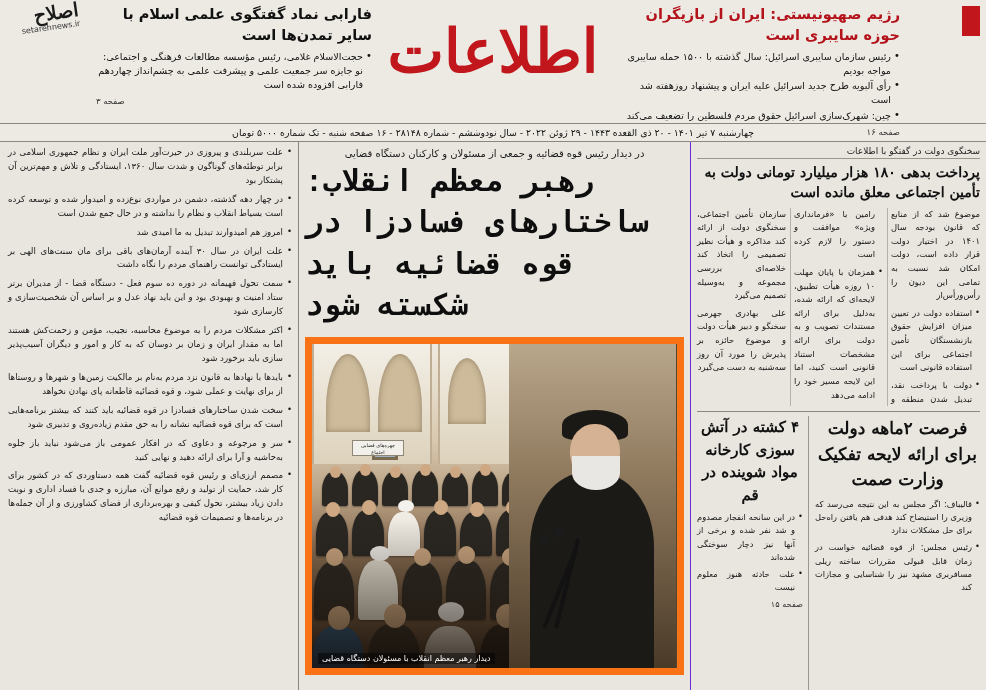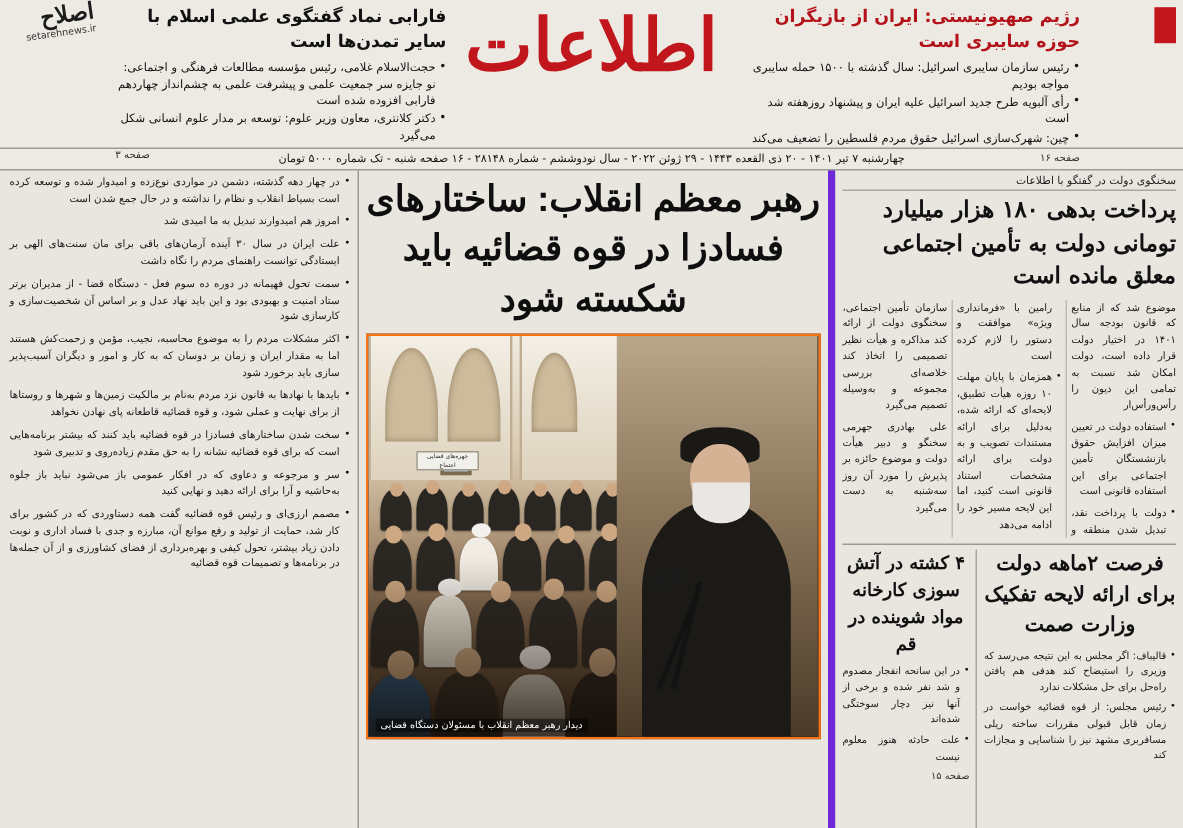--- a/index.html
+++ b/index.html
@@ -23,21 +23,21 @@
   .masthead {
     position: relative;
     height: 124px;
     background: #eceae3;
     border-bottom: 1px solid #8a8780;
   }
   .logo-title {
     position: absolute;
     left: 50%;
     transform: translateX(-50%);
-    top: 2px;
+    top: 16px;
     font-family: "DejaVu Serif", serif;
     font-size: 60px;
     font-weight: bold;
     color: #c0161c;
     letter-spacing: -2px;
     white-space: nowrap;
   }
   .stamp {
     position: absolute;
     left: 6px;
@@ -127,21 +127,21 @@
 
   
   .content {
     position: relative;
     display: flex;
     height: 548px;
     padding: 0;
   }
   .col-right {
     width: 296px;
-    border-left: 6px solid #6d28d9;
+    border-left: 1px solid #6d28d9;
     padding: 4px 6px 0 6px;
     display: flex;
     flex-direction: column;
   }
   .col-center {
     width: 392px;
     border-left: 1px solid #8a8780;
     padding: 4px 6px 0 6px;
     display: flex;
     flex-direction: column;
@@ -158,21 +158,21 @@
     display: flex;
     justify-content: space-between;
     align-items: baseline;
     font-size: 9px;
     color: #222;
     border-bottom: 1px solid #9a978f;
     padding-bottom: 2px;
     margin-bottom: 3px;
   }
   .lead-head {
-    font-size: 19px;
+    font-size: 14px;
     font-weight: bold;
     line-height: 1.45;
     text-align: right;
     color: #111;
     margin-bottom: 5px;
     font-family: "DejaVu Serif", serif;
   }
   .body-txt {
     font-size: 8.4px;
     line-height: 1.62;
@@ -223,36 +223,36 @@
   }
 
   
   .over-title {
     font-size: 10px;
     text-align: center;
     color: #1a1a1a;
     margin: 2px 0 4px;
   }
   .main-head {
-    font-family: Liberation Sans, sans-serif;
+    font-family: Liberation Mono, monospace;
     font-size: 30px;
     font-weight: bold;
     line-height: 1.38;
-    text-align: center;
+    text-align: left;
     color: #0e0e0e;
     letter-spacing: -1px;
     margin-bottom: 8px;
   }
   .photo {
     position: relative;
     width: 100%;
     height: 338px;
     background: #3a3632;
     overflow: hidden;
-    border: 2px solid #f97316;
+    border: 7px solid #f97316;
   }
   .photo .hall {
     position: absolute; inset: 0;
     background:
       linear-gradient(180deg,#efeadf 0%, #e4d9c6 16%, #d8c8ae 30%, #b9a184 46%, #8e7358 62%, #6a543e 80%, #4e3d2c 100%);
   }
   .photo .wallpanel {
     position: absolute;
     top: 0; height: 120px;
     background: linear-gradient(180deg,#f3efe6,#ddd2bc);
@@ -394,21 +394,20 @@
       <div class="mh-head red">رژیم صهیونیستی: ایران از بازیگران حوزه سایبری است</div>
       <div class="mh-li">رئیس سازمان سایبری اسرائیل: سال گذشته با ۱۵۰۰ حمله سایبری مواجه بودیم</div>
       <div class="mh-li">رأی آلبویه طرح جدید اسرائیل علیه ایران و پیشنهاد روزهفته شد است</div>
       <div class="mh-li">چین: شهرک‌سازی اسرائیل حقوق مردم فلسطین را تضعیف می‌کند</div>
       <div class="page-ref r">صفحه ۱۶</div>
     </div>
 
     <div class="mh-col left">
       <div class="mh-head">فارابی نماد گفتگوی علمی اسلام با سایر تمدن‌ها است</div>
       <div class="mh-li">حجت‌الاسلام غلامی، رئیس مؤسسه مطالعات فرهنگی و اجتماعی: نو جایزه سر جمعیت علمی و پیشرفت علمی به چشم‌انداز چهاردهم فارابی افزوده شده است</div>
-      <div class="mh-li">دکتر کلانتری، معاون وزیر علوم: توسعه بر مدار علوم انسانی شکل می‌گیرد</div>
       <div class="page-ref l">صفحه ۳</div>
     </div>
   </div>
 
   <div class="datebar">
     <span>چهارشنبه ۷ تیر ۱۴۰۱ - ۲۰ ذی القعده ۱۴۴۳ - ۲۹ ژوئن ۲۰۲۲ - سال نودوششم - شماره ۲۸۱۴۸ - ۱۶ صفحه شنبه - تک شماره ۵۰۰۰ تومان</span>
   </div>
 
   <div class="content">
 
@@ -447,20 +446,21 @@
             <p class="bullet">در این سانحه انفجار مصدوم و شد نفر شده و برخی از آنها نیز دچار سوختگی شده‌اند</p>
             <p class="bullet">علت حادثه هنوز معلوم نیست</p>
           </div>
           <div class="byline">صفحه ۱۵</div>
         </div>
 
       </div>
     </div>
 
     <div class="col-center">
+      <div class="over-title">در دیدار رئیس قوه قضائیه و جمعی از مسئولان و کارکنان دستگاه قضایی</div>
       <div class="main-head">رهبر معظم انقلاب: ساختارهای فسادزا در قوه قضائیه باید شکسته شود</div>
 
       <div class="photo">
         <div class="hall"></div>
 
         <div class="wallpanel" style="left:0; width:120px;"></div>
         <div class="wallpanel" style="left:126px; width:96px;"></div>
 
         <div class="arch" style="left:14px; top:10px; width:44px; height:78px;"></div>
         <div class="arch" style="left:66px; top:10px; width:44px; height:78px;"></div>
@@ -535,20 +535,21 @@
           <div class="mic-head" style="right:112px; bottom:130px;"></div>
           <div class="mic-head" style="right:126px; bottom:124px;"></div>
         </div>
 
         <div class="caption-tag">دیدار رهبر معظم انقلاب با مسئولان دستگاه قضایی</div>
       </div>
     </div>
 
     <div class="col-left">
       <div class="left-list">
+        <p>علت سربلندی و پیروزی در حیرت‌آور ملت ایران و نظام جمهوری اسلامی در برابر توطئه‌های گوناگون و شدت سال ۱۳۶۰، ایستادگی و تلاش و مهم‌ترین آن پشتکار بود</p>
         <p>در چهار دهه گذشته، دشمن در مواردی نوع‌زده و امیدوار شده و توسعه کرده است بسیاط انقلاب و نظام را نداشته و در حال جمع شدن است</p>
         <p>امروز هم امیدوارند تبدیل به ما امیدی شد</p>
         <p>علت ایران در سال ۳۰ آینده آرمان‌های باقی برای مان سنت‌های الهی بر ایستادگی توانست راهنمای مردم را نگاه داشت</p>
         <p>سمت تحول فهیمانه در دوره ده سوم فعل - دستگاه قضا - از مدیران برتر ستاد امنیت و بهبودی بود و این باید نهاد عدل و بر اساس آن شخصیت‌سازی و کار‌سازی شود</p>
         <p>اکثر مشکلات مردم را به موضوع محاسبه، نجیب، مؤمن و زحمت‌کش هستند اما به مقدار ایران و زمان بر دوسان که به کار و امور و دیگران آسیب‌پذیر سازی باید برخورد شود</p>
         <p>بایدها با نهادها به قانون نزد مردم به‌نام بر مالکیت زمین‌ها و شهرها و روستاها از برای نهایت و عملی شود، و قوه قضائیه قاطعانه پای نهادن نخواهد</p>
         <p>سخت شدن ساختارهای فسادزا در قوه قضائیه باید کنند که بیشتر برنامه‌هایی است که برای قوه قضائیه نشانه را به حق مقدم زیاده‌روی و تدبیری شود</p>
         <p>سر و مرجوعه و دعاوی که در افکار عمومی باز می‌شود نباید باز جلوه به‌حاشیه و آرا برای ارائه دهید و نهایی کنید</p>
         <p>مصمم ارزی‌ای و رئیس قوه قضائیه گفت همه دستاوردی که در کشور برای کار شد، حمایت از تولید و رفع موانع آن، مبارزه و جدی با فساد اداری و نوبت دادن زیاد بیشتر، تحول کیفی و بهره‌برداری از فضای کشاورزی و از آن جمله‌ها در برنامه‌ها و تصمیمات قوه قضائیه</p>
       </div>

